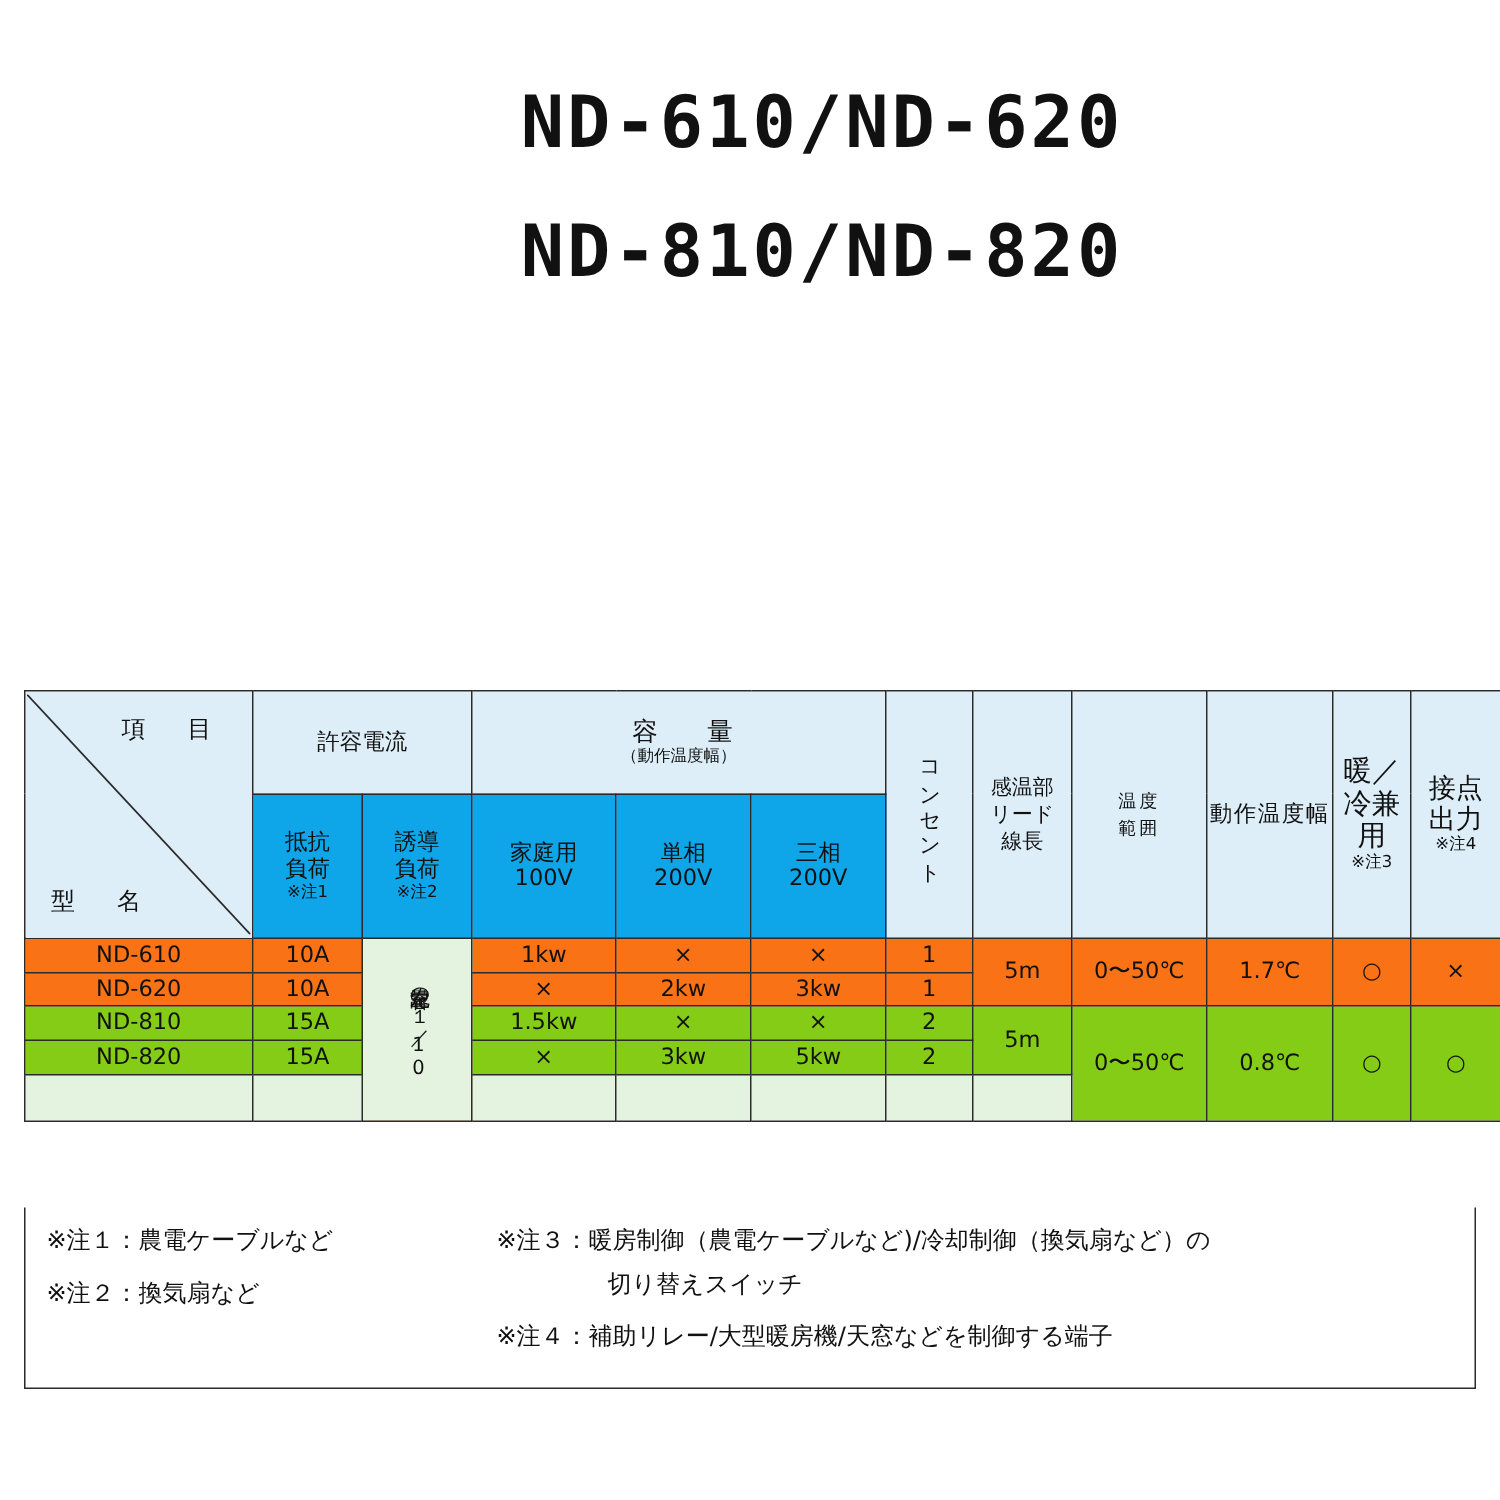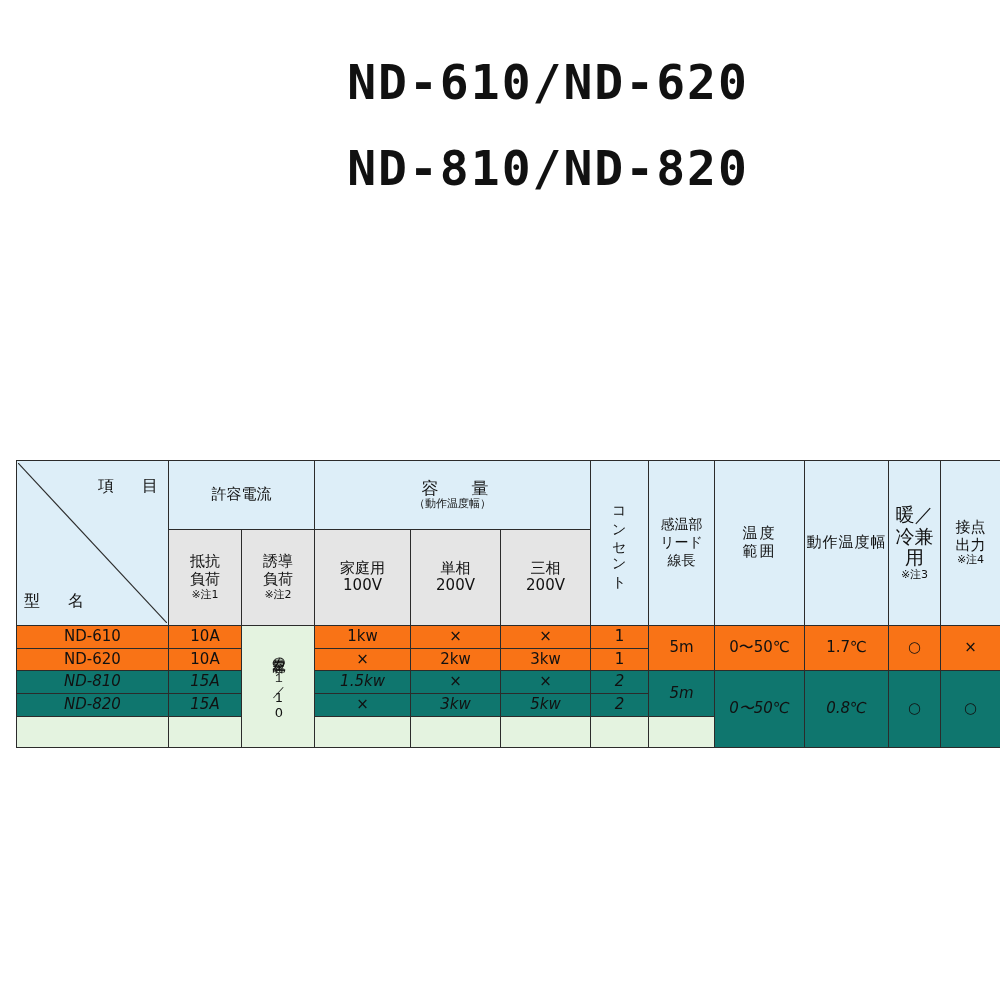--- a/index.html
+++ b/index.html
@@ -44,23 +44,23 @@
   }
   table.spec td{
     border:1px solid #2b2b2b;
     text-align:center;
     vertical-align:middle;
     font-size:15px;
     padding:2px 1px;
     line-height:1.18;
   }
   .hdr{background:#ddeef8;}
-  .hdr2{background:#e5e5e5;}
+  .hdr2{background:#0ea5e9;}
   .row-pink{background:#f97316;}
-  .row-green{background:#0f766e;font-style:italic;}
+  .row-green{background:#84cc16;}
   .row-blank{background:#e4f3e0;}
   .tiny{font-size:11px;}
   .vert-small{
     writing-mode:vertical-rl;
     text-orientation:upright;
     letter-spacing:1px;
     display:inline-block;
     font-size:14px;
     line-height:1.15;
   }
@@ -73,27 +73,27 @@
     position:relative;
     width:100%;
     height:100%;
     min-height:160px;
   }
   .corner svg{
     position:absolute;left:0;top:0;width:100%;height:100%;
   }
   .corner .lbl-item{
     position:absolute;
-    right:3px;top:14px;
+    right:20px;top:14px;
     font-size:16px;
     letter-spacing:6px;
   }
   .corner .lbl-model{
     position:absolute;
-    left:6px;bottom:12px;
+    left:16px;bottom:12px;
     font-size:16px;
     letter-spacing:6px;
   }
   .cap-main{font-size:17px;letter-spacing:8px;margin-left:13px;}
   .cap-sub{font-size:11px;letter-spacing:0px;}
   .notes{
     position:absolute;
     left:16px;
     top:805px;
     width:968px;
@@ -161,34 +161,34 @@
         </td>
         <td class="hdr" rowspan="2">
           <span class="vert-small">コンセント</span>
         </td>
         <td class="hdr" rowspan="2">
           <span style="white-space:pre-line;font-size:14px;">感温部
 リード
 線長</span>
         </td>
         <td class="hdr" rowspan="2">
-          <span style="white-space:pre-line;font-size:15px;letter-spacing:2px;">温度
+          <span style="white-space:pre-line;font-size:12px;letter-spacing:2px;">温度
 範囲</span>
         </td>
         <td class="hdr" rowspan="2">
           <span style="font-size:15px;letter-spacing:1px;">動作温度幅</span>
         </td>
         <td class="hdr" rowspan="2">
           <div style="font-size:19px;line-height:1.15;">
             <span style="white-space:pre-line;">暖／冷兼用</span>
           </div>
           <div class="tiny">※注3</div>
         </td>
         <td class="hdr" rowspan="2">
-          <div style="font-size:15px;line-height:1.15;white-space:pre-line;">接点
+          <div style="font-size:18px;line-height:1.15;white-space:pre-line;">接点
 出力</div>
           <div class="tiny">※注4</div>
         </td>
       </tr>
 
       <tr>
         <td class="hdr2">
           <div style="white-space:pre-line;line-height:1.18;">抵抗
 負荷</div>
           <div class="tiny">※注1</div>
@@ -267,14 +267,27 @@
         <td></td>
         <td></td>
         <td></td>
         <td></td>
         <td></td>
       </tr>
     </tbody>
       </table>
   </div>
 
+  <div class="notes">
+    <div class="notes-grid">
+      <div class="notes-col">
+        <div class="note-line">※注１：農電ケーブルなど</div>
+        <div class="note-line">※注２：換気扇など</div>
+      </div>
+      <div class="notes-col2">
+        <div class="note-line">※注３：暖房制御（農電ケーブルなど)/冷却制御（換気扇など）の</div>
+        <div class="note-line indent">切り替えスイッチ</div>
+        <div class="note-line">※注４：補助リレー/大型暖房機/天窓などを制御する端子</div>
+      </div>
+    </div>
+  </div>
 
 </div>
 
 </body></html>

